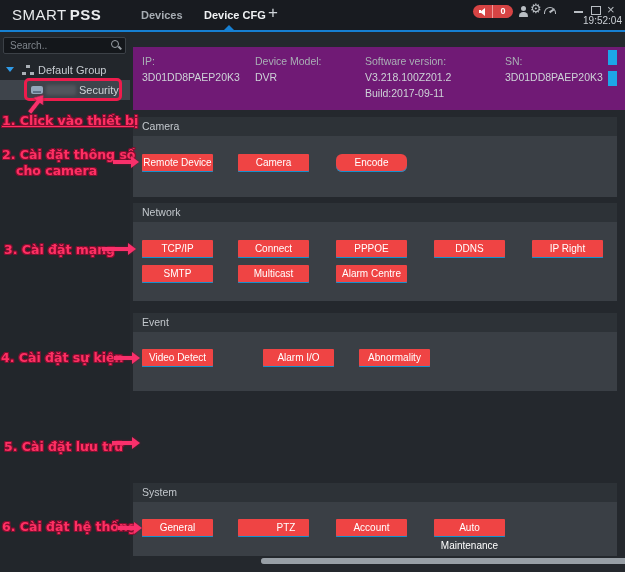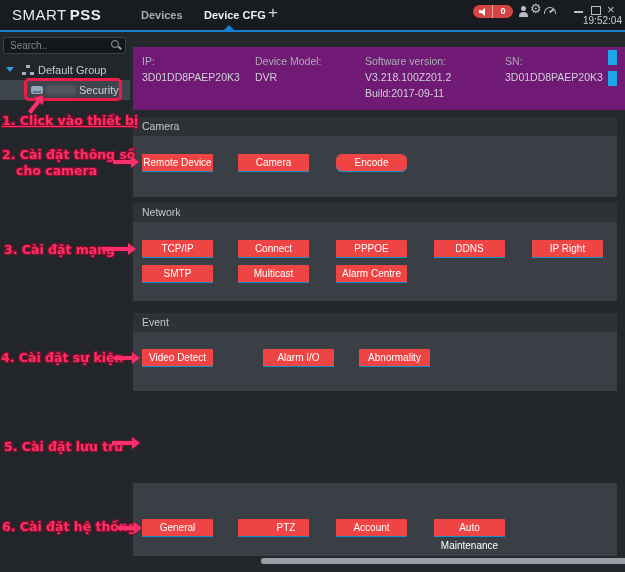--- a/index.html
+++ b/index.html
@@ -192,20 +192,21 @@
 
     <div class="section" style="top:281px;height:78px;">
       <div class="sec-header">Event</div>
       <button class="cfg-btn" style="left:9px;top:36px;">Video Detect</button>
       <button class="cfg-btn" style="left:130px;top:36px;">Alarm I/O</button>
       <button class="cfg-btn" style="left:226px;top:36px;">Abnormality</button>
     </div>
 
 
     <div class="section" style="top:451px;height:73px;">
+      <div class="sec-header">System</div>
       <button class="cfg-btn" style="left:9px;top:36px;">General</button>
       <button class="cfg-btn" style="left:105px;top:36px;padding-left:25px;">PTZ</button>
       <button class="cfg-btn" style="left:203px;top:36px;">Account</button>
       <button class="cfg-btn" style="left:301px;top:36px;">Auto Maintenance</button>
     </div>
 
     <div class="hscroll-track">
       <div class="hscroll-thumb"></div>
     </div>
 

